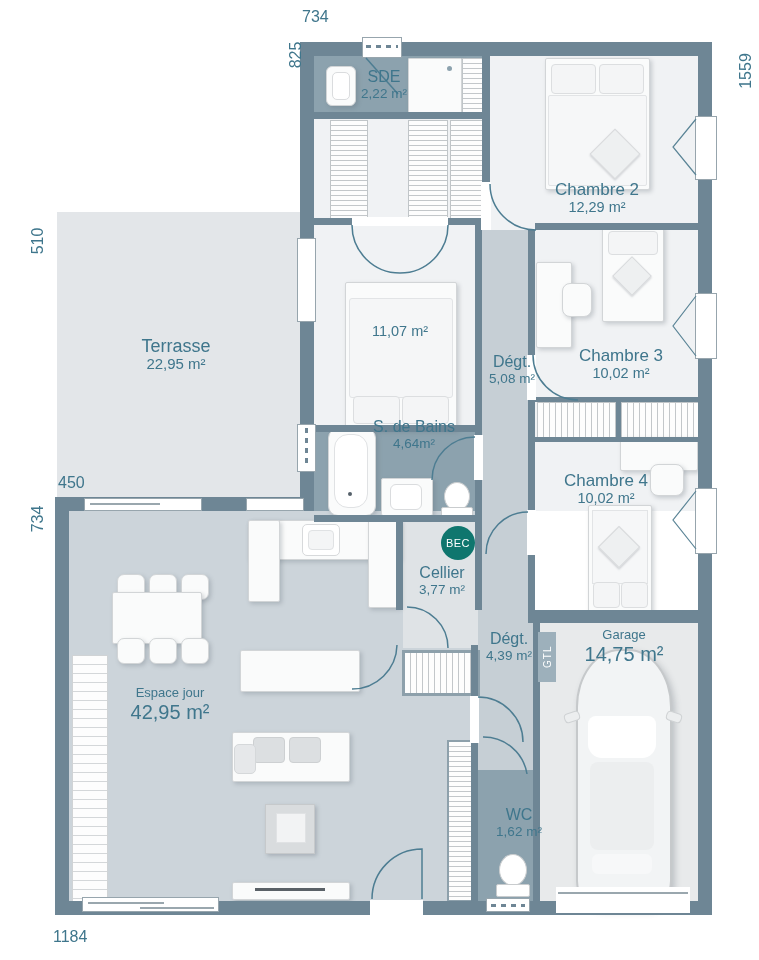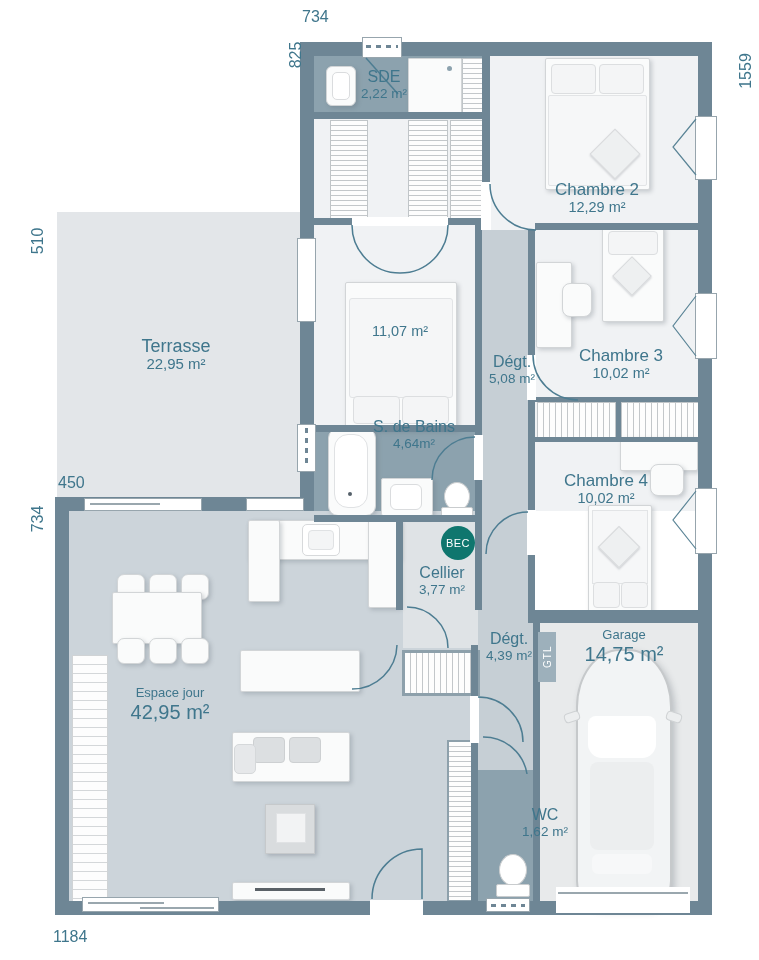--- a/index.html
+++ b/index.html
@@ -251,21 +251,21 @@
       <div class="ar">42,95 m²</div>
   </div>
   <div class="lbl" style="left:475px;top:630px;width:68px;">
     <div class="nm">Dégt.</div>
       <div class="ar">4,39 m²</div>
   </div>
   <div class="lbl lg" style="left:554px;top:628px;width:140px;">
     <div class="nm">Garage</div>
       <div class="ar">14,75 m²</div>
   </div>
-  <div class="lbl" style="left:492px;top:806px;width:64px;padding-left:21px;">
+  <div class="lbl" style="left:466px;top:806px;width:64px;padding-left:21px;">
     <div class="nm">WC</div>
       <div class="ar">1,62 m²</div>
   </div>
 
   <div class="dim" style="left:302px;top:8px;width:46px;">734</div>
   <div class="dim vdim" style="left:266px;top:46px;width:60px;">825</div>
   <div class="dim vdim" style="left:714px;top:62px;width:64px;">1559</div>
   <div class="dim vdim" style="left:8px;top:232px;width:60px;">510</div>
   <div class="dim" style="left:58px;top:474px;width:60px;">450</div>
   <div class="dim vdim" style="left:8px;top:510px;width:60px;">734</div>

